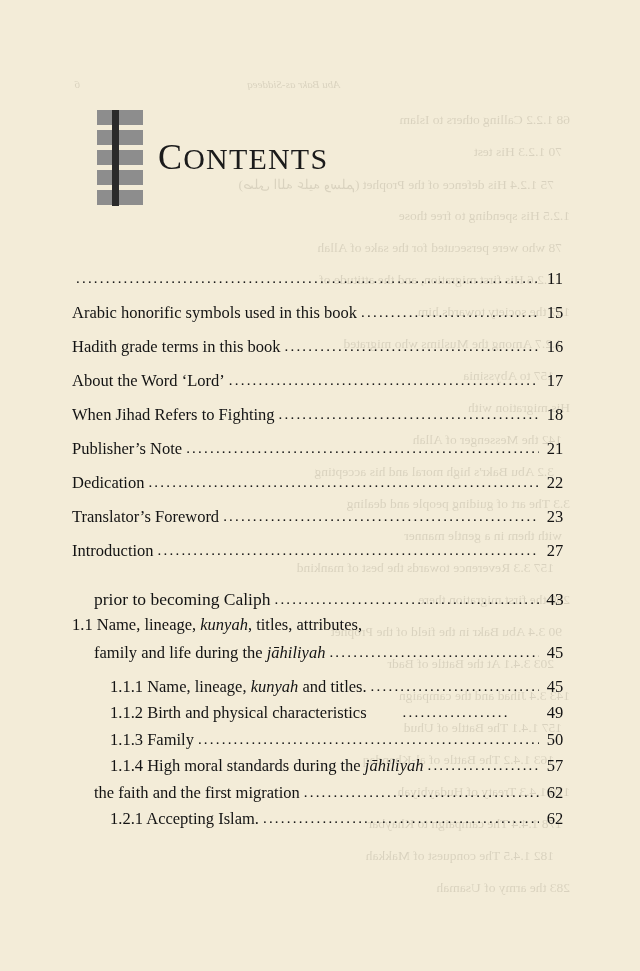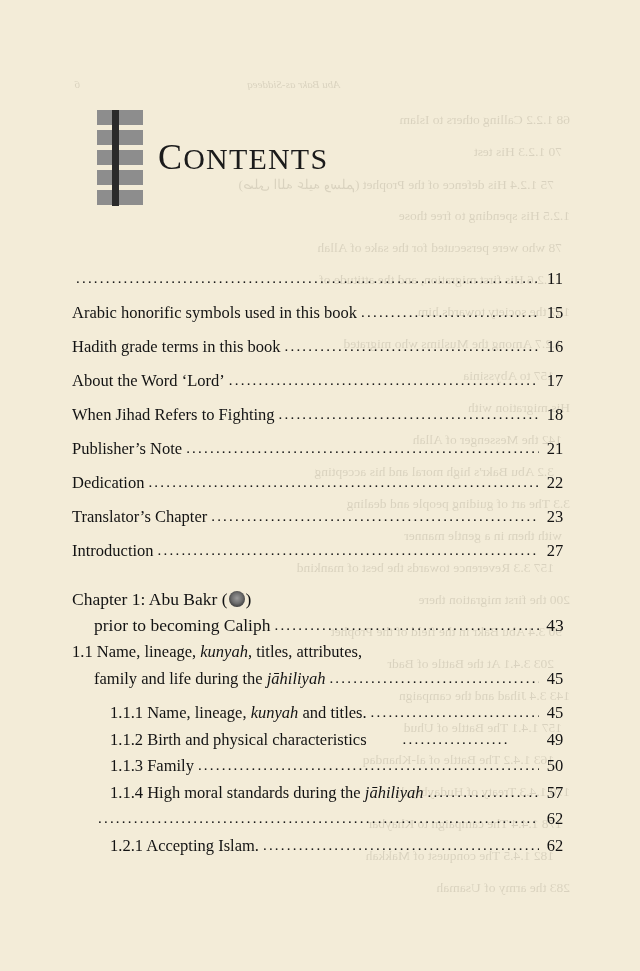--- a/index.html
+++ b/index.html
@@ -221,35 +221,30 @@
         <span class="txt">Publisher’s Note</span>
         <span class="leader">..........................................................................................</span>
         <span class="pg">21</span>
       </div>
       <div class="entry">
         <span class="txt">Dedication</span>
         <span class="leader">..........................................................................................</span>
         <span class="pg">22</span>
       </div>
       <div class="entry">
-        <span class="txt">Translator’s Chapter</span>
+        <span class="txt">Translator’s Foreword</span>
         <span class="leader">..........................................................................................</span>
         <span class="pg">23</span>
       </div>
       <div class="entry">
         <span class="txt">Introduction</span>
         <span class="leader">..........................................................................................</span>
         <span class="pg">27</span>
       </div>
       <div class="chapter">
-        <div class="entry">
-          <span class="txt">Chapter 1:  Abu Bakr <span class="paren">(</span><span class="seal"></span><span class="paren">)</span></span>
-          <span class="leader"></span>
-          <span class="pg"></span>
-        </div>
         <div class="entry sub-indent-1">
           <span class="txt">prior to becoming Caliph</span>
           <span class="leader">..........................................................................................</span>
           <span class="pg">43</span>
         </div>
       </div>
       <div class="entry" style="margin-bottom: 6px;">
         <span class="txt">1.1 Name, lineage, <span class="it">kunyah</span>, titles, attributes,</span>
         <span class="leader"></span>
         <span class="pg"></span>
@@ -273,20 +268,21 @@
         <span class="txt">1.1.3 Family</span>
         <span class="leader">..........................................................................................</span>
         <span class="pg">50</span>
       </div>
       <div class="entry sub-indent-2" style="margin-bottom: 5px;">
         <span class="txt">1.1.4 High moral standards during the <span class="it">jāhiliyah</span></span>
         <span class="leader">..........................................................................................</span>
         <span class="pg">57</span>
       </div>
       <div class="entry sub-indent-1" style="margin-bottom: 5px;">
+        <span class="txt">the faith and the first migration</span>
         <span class="leader">..........................................................................................</span>
         <span class="pg">62</span>
       </div>
       <div class="entry sub-indent-2" style="margin-bottom: 5px;">
         <span class="txt">1.2.1 Accepting Islam.</span>
         <span class="leader">..........................................................................................</span>
         <span class="pg">62</span>
       </div>
     </div>
 

